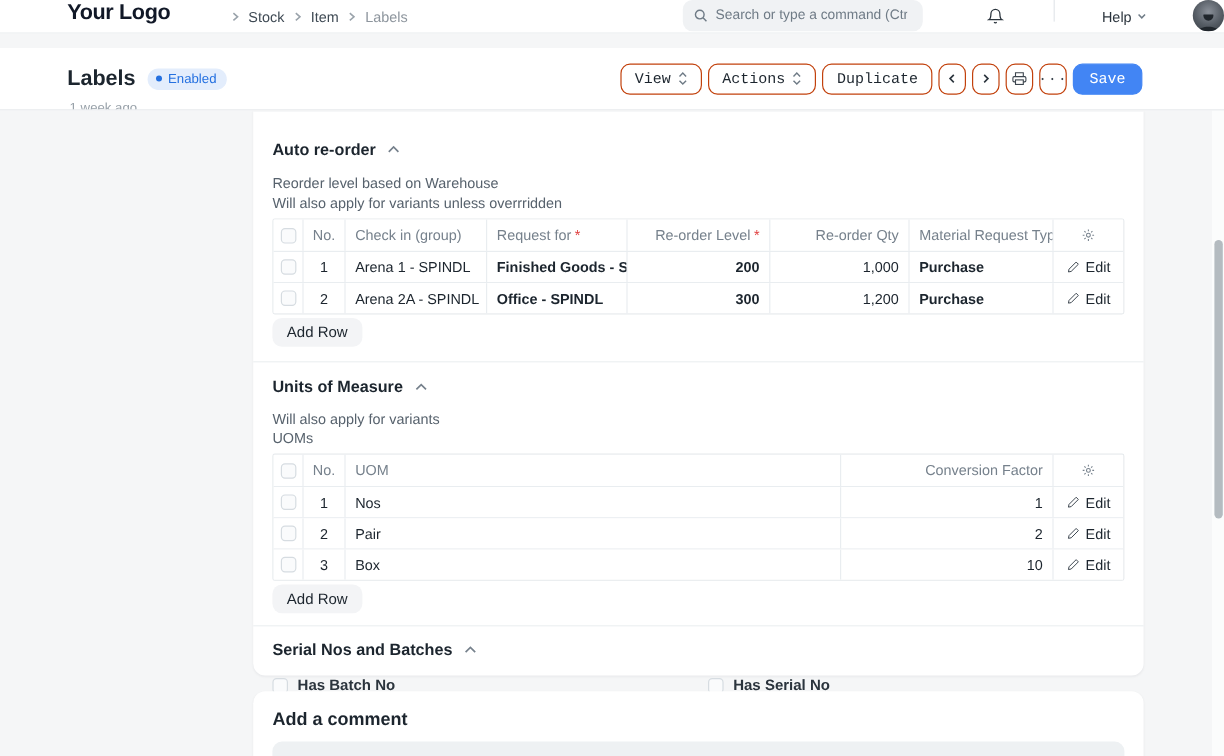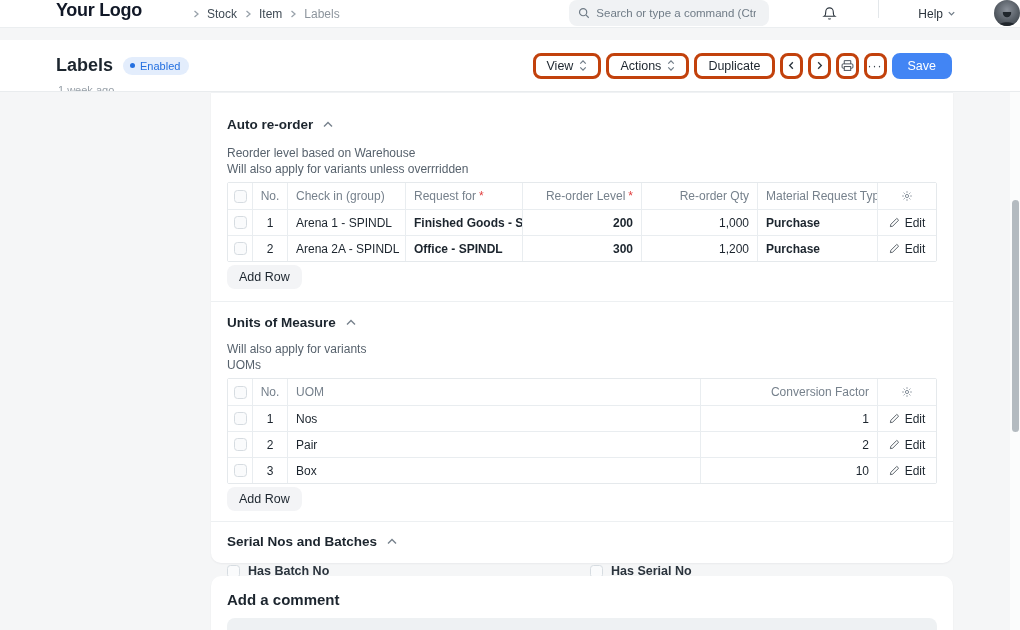--- a/index.html
+++ b/index.html
@@ -49,22 +49,22 @@
   .page-title { margin-left:56px; font-size:18px; font-weight:bold; color:#1c252e; }
   .badge {
     display:inline-flex; align-items:center; gap:5px; margin-left:10px;
     background:#e3edfc; color:#2470e0; font-size:11px;
     padding:3px 9px 3px 7px; border-radius:10px;justify-content:flex-end;
   }
   .badge .dot { width:5px; height:5px; border-radius:50%; background:#2470e0; }
   .modified { position:absolute; left:58px; top:44px; font-size:11px; color:#98a1a9; }
   .head-actions { margin-left:auto; margin-right:68px; display:flex; align-items:center; gap:5px; }
   .hbtn {
-    height:26px; background:#fff; border:3px solid #c2410c; border-radius:8px;
-    font-size:12.5px; color:#1c252e; font-family:Liberation Sans, sans-serif;
+    height:26px; background:#fff; border:1px solid #c2410c; border-radius:8px;
+    font-size:12.5px; color:#1c252e; font-family:Liberation Mono, monospace;
     padding:0 11px; display:inline-flex; align-items:center; gap:6px; cursor:pointer;
   }
   .hbtn.iconic { width:23px; padding:0; justify-content:center; }
   .hbtn.dots { font-size:12px; letter-spacing:1px; color:#3c454e; }
   .hbtn.primary { background:#4285f4; border-color:#4285f4; color:#fff; font-size:12.5px; padding:0 13px; }
 
   
   .card {
     position:absolute; left:211px; top:92px; width:742px; height:471px;
     background:#fff; border-radius:0 0 10px 10px;

